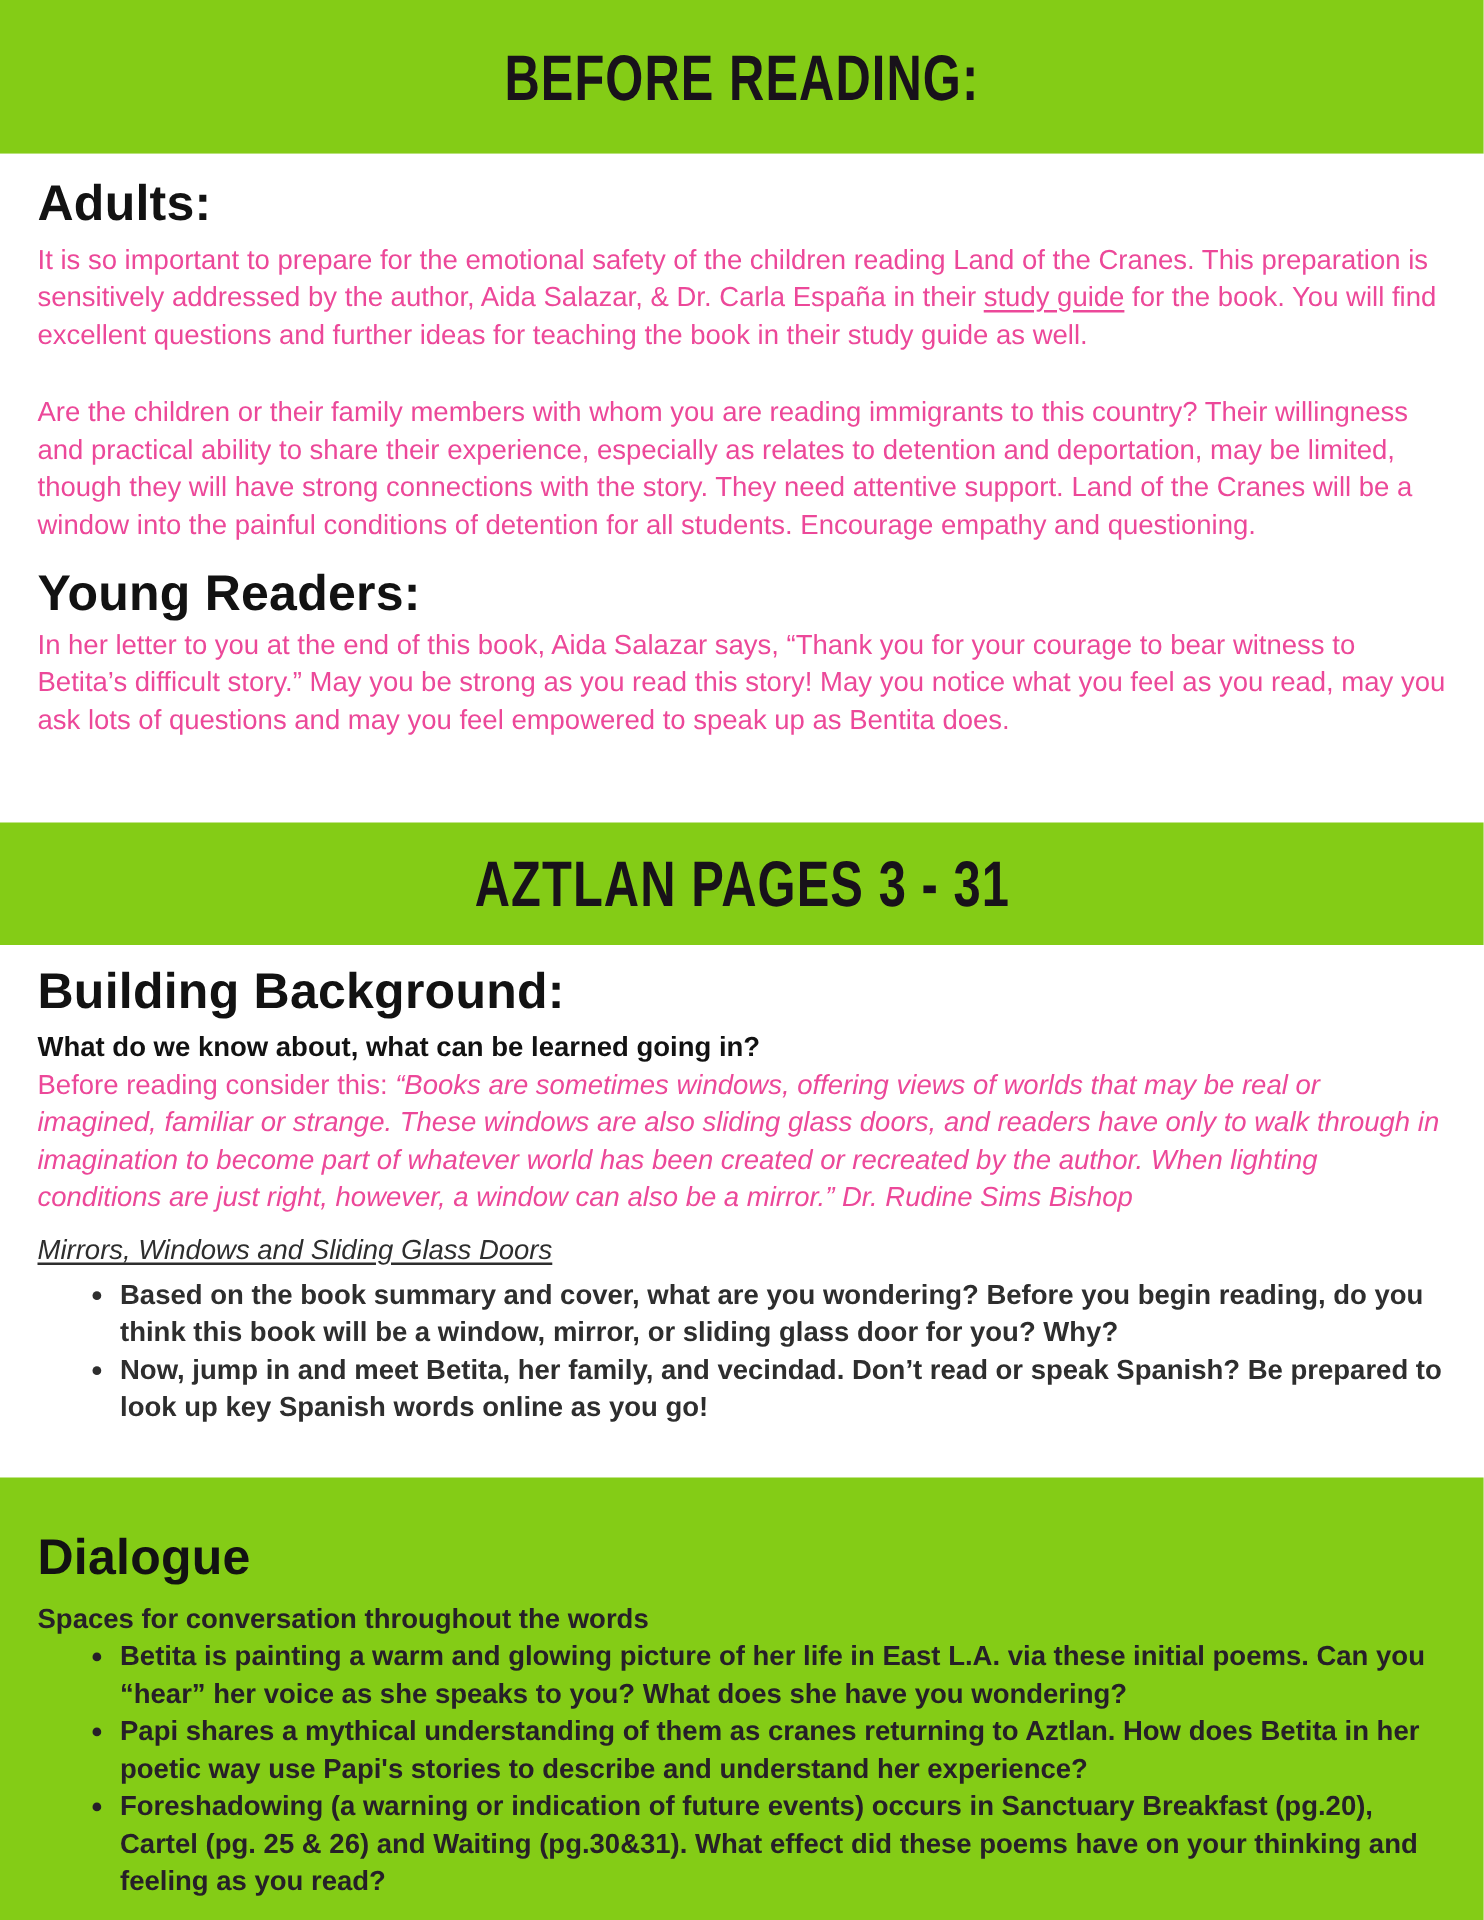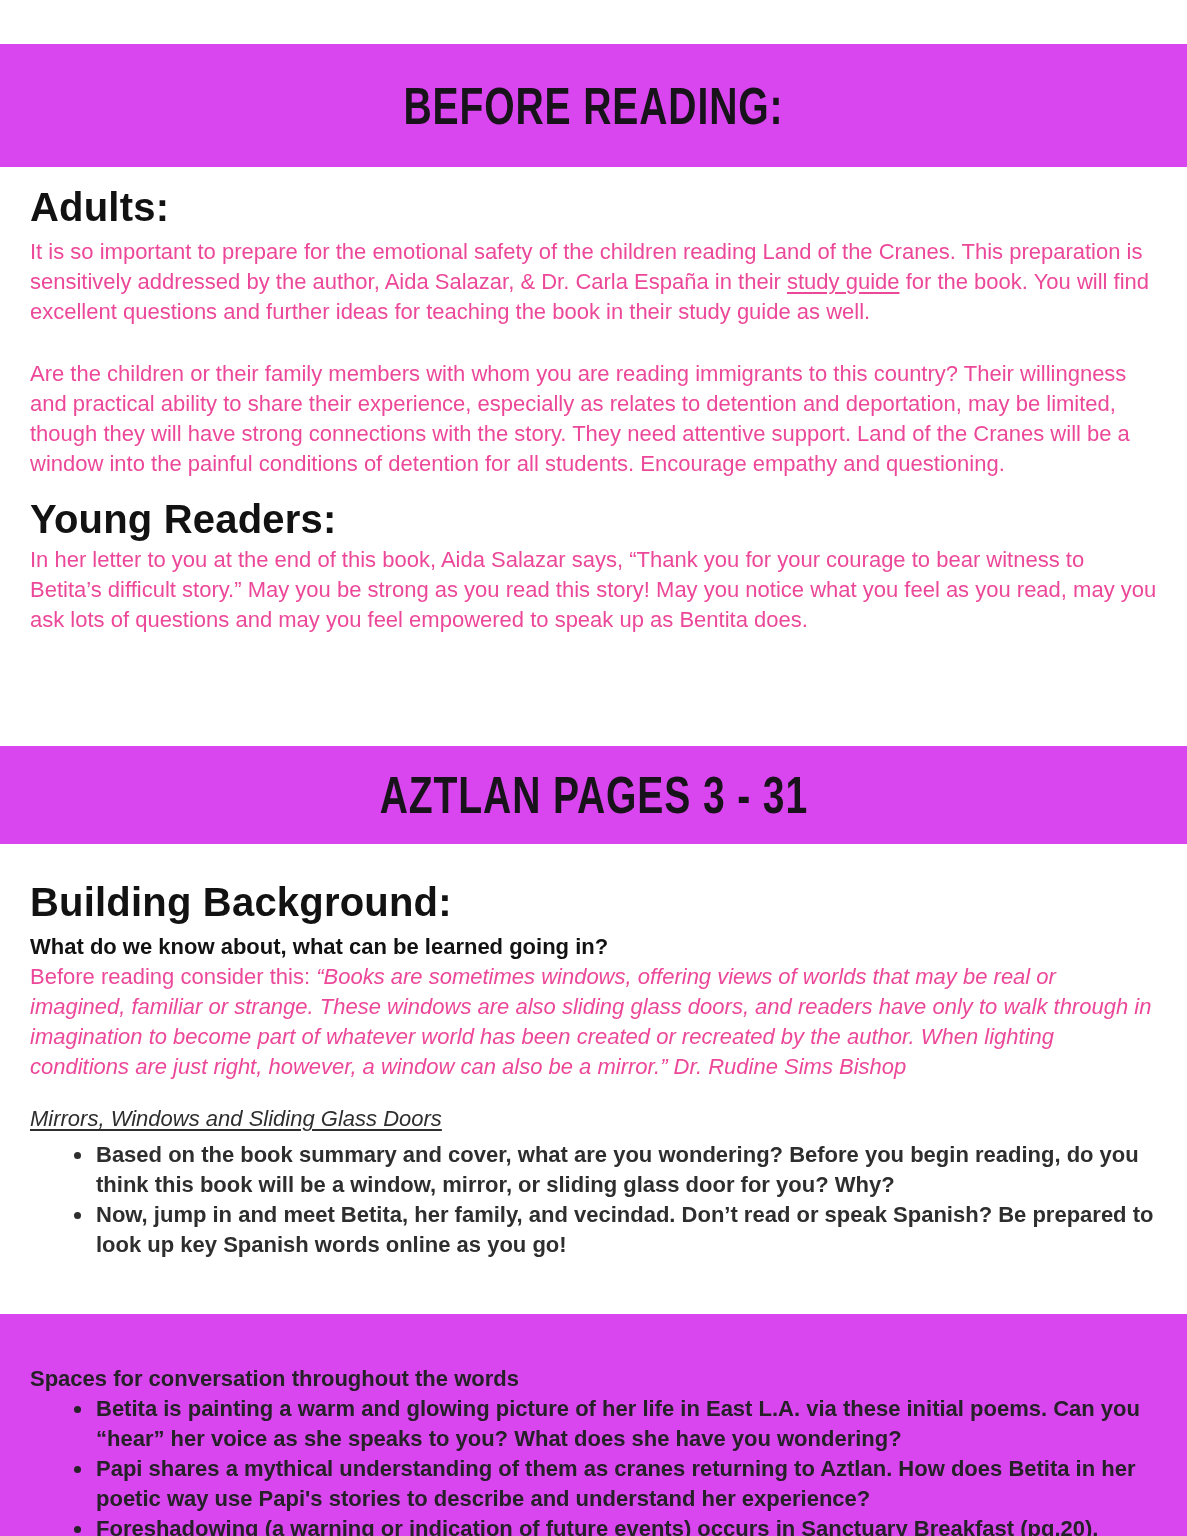--- a/index.html
+++ b/index.html
@@ -6,26 +6,25 @@
   html, body { width: 1187px; height: 1536px; }
   body {
     font-family: "Liberation Sans", sans-serif;
     background: #ffffff;
     color: #2e2e2e;
     overflow: hidden;
     display: flex;
     flex-direction: column;
   }
   .band {
-    background: #d946ef;
+    background: #84cc16;
     display: flex;
     align-items: center;
     justify-content: center;
     flex: 0 0 auto;
-    margin-top: 44px;
   }
   .band-1 { height: 123px; }
   .band-2 { height: 98px; }
   .band-3 {
     flex: 1 1 auto;
     display: block;
     padding: 40px 30px 0 30px;
   }
   .display-title {
     font-weight: 800;
@@ -36,21 +35,21 @@
     transform: scale(0.85, 1.12);
     white-space: nowrap;
   }
   .white-section {
     background: #ffffff;
     flex: 0 0 auto;
     padding: 0 30px;
     overflow: hidden;
   }
   .white-1 { height: 535px; padding-top: 16px; }
-  .white-2 { height: 426px; padding-top: 34px; }
+  .white-2 { height: 426px; padding-top: 13px; }
   h2.section-heading {
     font-size: 40px;
     line-height: 1.2;
     font-weight: 700;
     color: #121212;
     letter-spacing: 0.2px;
   }
   .body-text {
     font-size: 22px;
     line-height: 30px;
@@ -68,21 +67,21 @@
   .yr-p { margin-top: 2px; }
   .bb-sub { margin-top: 6px; }
   .quote-italic { font-style: italic; }
   .doc-link {
     color: inherit;
     text-decoration: underline;
     text-underline-offset: 3px;
   }
   .mirrors-link {
     display: inline-block;
-    margin-top: 22px;
+    margin-top: 12px;
     font-style: italic;
     font-size: 22px;
     line-height: 30px;
     color: #2e2e2e;
     text-decoration: underline;
     text-underline-offset: 3px;
   }
   ul.bullet-list {
     margin-top: 6px;
     list-style: disc outside;
@@ -125,19 +124,20 @@
   <p class="bold-line bb-sub">What do we know about, what can be learned going in?</p>
   <p class="body-text"><span>Before reading consider this: </span><span class="quote-italic">“Books are sometimes windows, offering views of worlds that may be real or imagined, familiar or strange. These windows are also sliding glass doors, and readers have only to walk through in imagination to become part of whatever world has been created or recreated by the author. When lighting conditions are just right, however, a window can also be a mirror.” Dr. Rudine Sims Bishop</span></p>
   <a class="mirrors-link" href="#">Mirrors, Windows and Sliding Glass Doors</a>
   <ul class="bullet-list">
     <li>Based on the book summary and cover, what are you wondering? Before you begin reading, do you think this book will be a window, mirror, or sliding glass door for you? Why?</li>
     <li>Now, jump in and meet Betita, her family, and vecindad. Don’t read or speak Spanish? Be prepared to look up key Spanish words online as you go!</li>
   </ul>
 </section>
 
 <section class="band band-3">
+  <h2 class="section-heading dialogue-heading">Dialogue</h2>
   <p class="bold-line dialogue-sub">Spaces for conversation throughout the words</p>
   <ul class="bullet-list">
     <li>Betita is painting a warm and glowing picture of her life in East L.A. via these initial poems. Can you “hear” her voice as she speaks to you? What does she have you wondering?</li>
     <li>Papi shares a mythical understanding of them as cranes returning to Aztlan. How does Betita in her poetic way use Papi's stories to describe and understand her experience?</li>
     <li>Foreshadowing (a warning or indication of future events) occurs in Sanctuary Breakfast (pg.20), Cartel (pg. 25 &amp; 26) and Waiting (pg.30&amp;31). What effect did these poems have on your thinking and feeling as you read?</li>
   </ul>
 </section>
 
 </body></html>

